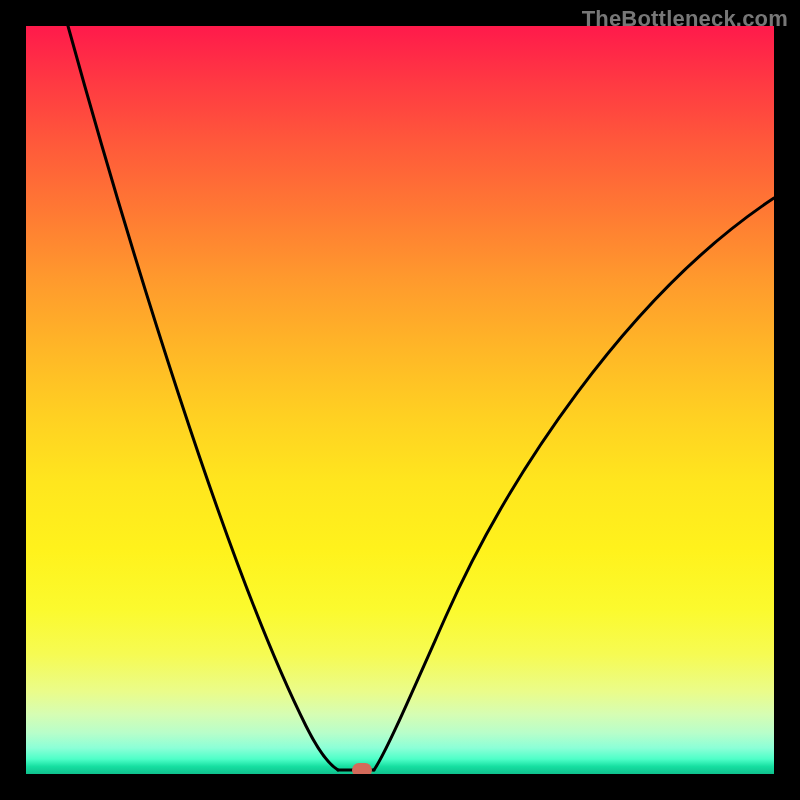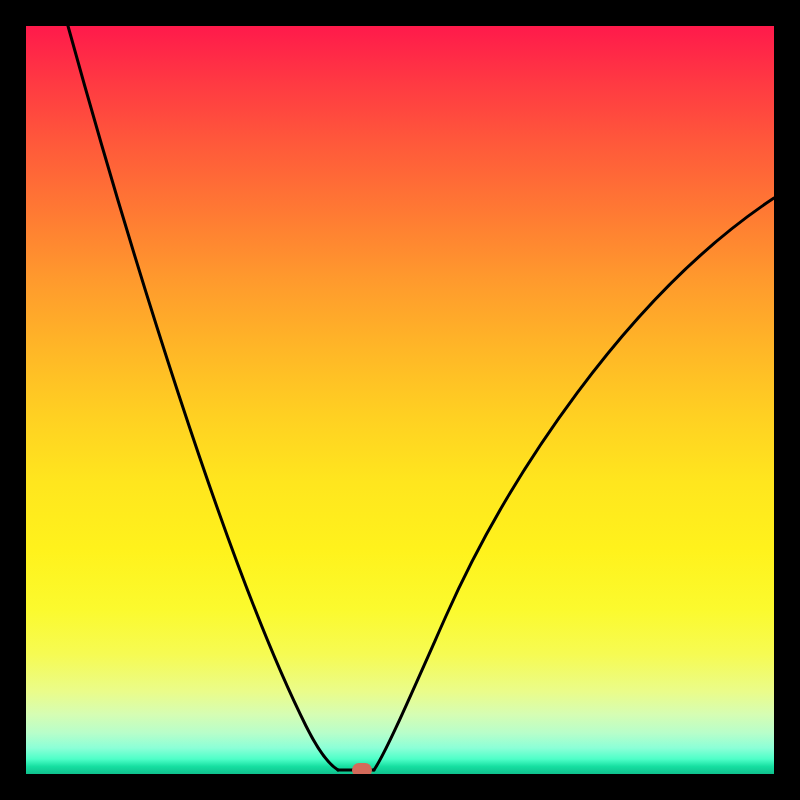--- a/index.html
+++ b/index.html
@@ -79,20 +79,21 @@
     background: #d36a5a;
     border-radius: 7px;
     z-index: 12;
     transform: translate(-50%, -50%);
   }
 </style>
 </head>
 <body>
 <div class="frame">
 
+  <div class="watermark">TheBottleneck.com</div>
 
   <div class="plot">
     <svg class="curve" viewBox="0 0 748 748" preserveAspectRatio="none">
 
       <path d="M 42 0
                C 100 210, 200 540, 280 700
                C 292 724, 302 738, 312 744"></path>
 
       <path d="M 312 744
                L 348 744"></path>

